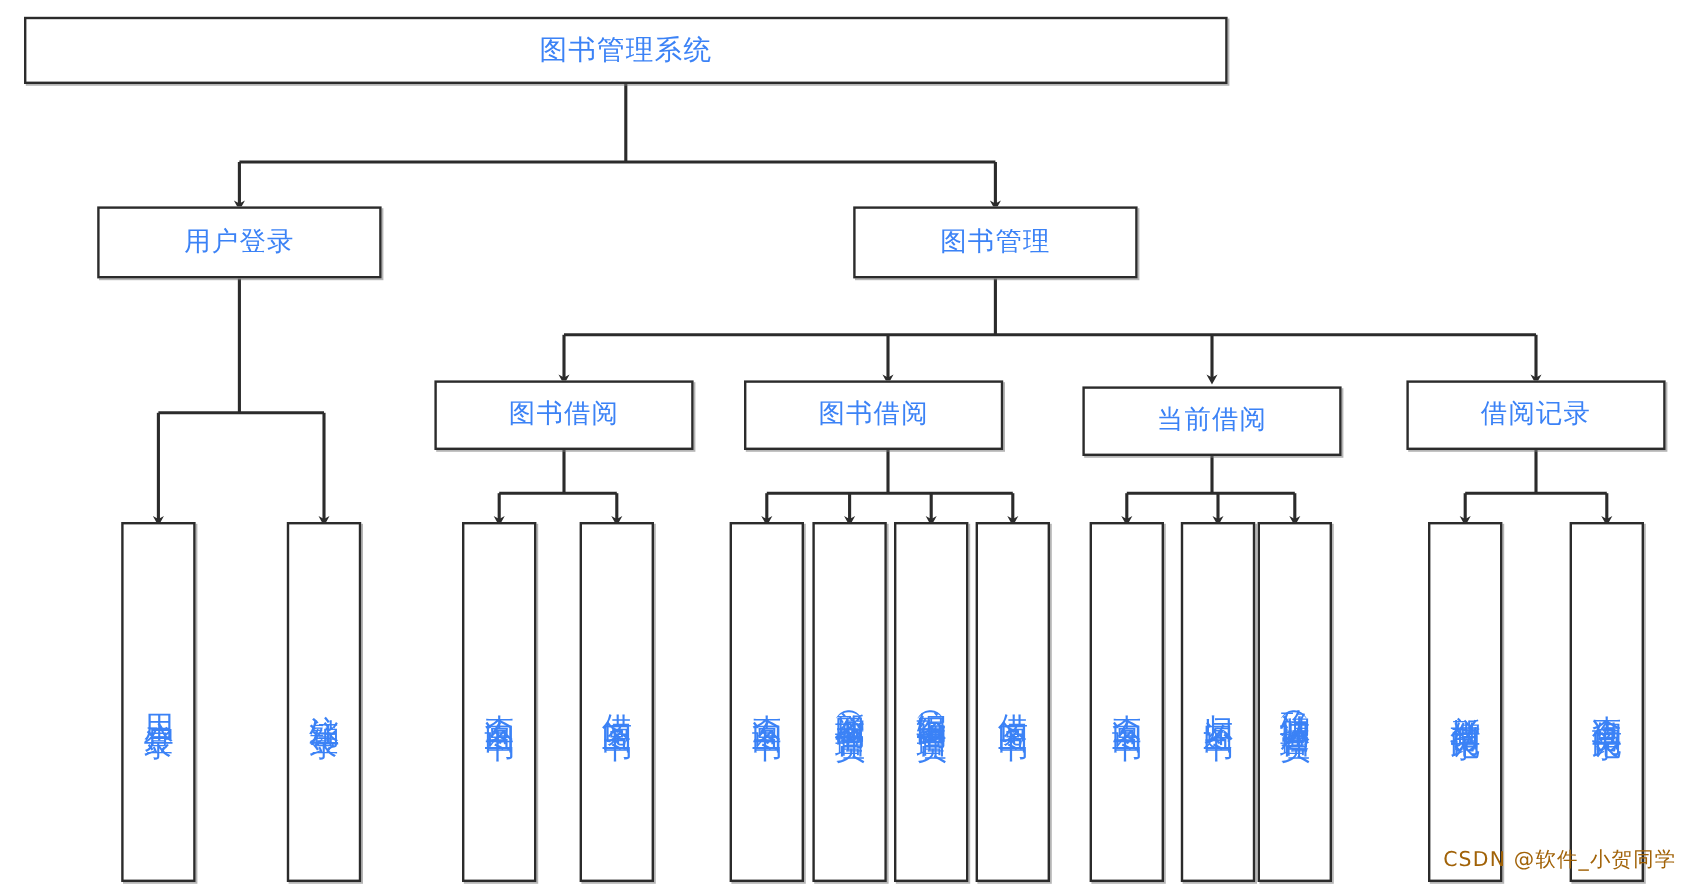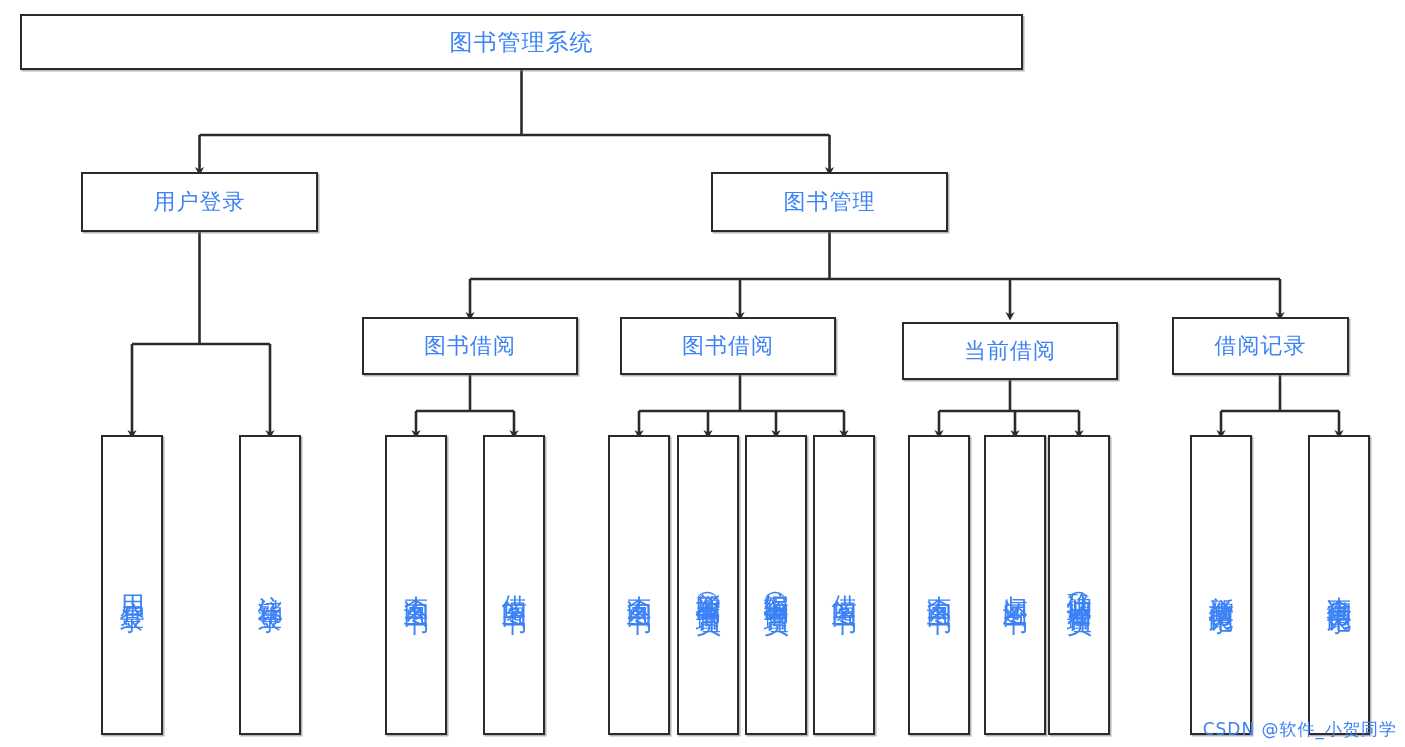--- a/index.html
+++ b/index.html
@@ -36,23 +36,23 @@
     text-orientation:upright;
     font-size:25px;
     line-height:1.18;
     letter-spacing:5px;
     white-space:nowrap;
   }
   .v-node.tall .label{font-size:25px;letter-spacing:3px;}
   svg#wires{position:absolute;left:0;top:0;width:1405px;height:747px;pointer-events:none;}
   #watermark{
     position:absolute;
-    right:8px;bottom:6px;
+    right:8px;bottom:19px;
     font-size:17px;
-    color:#3b82f6;
+    color:#a16207;
     letter-spacing:1px;
     white-space:nowrap;
   }
 </style>
 </head>
 <body>
 
 <div id="diagram">
   <svg id="wires" viewBox="0 0 1405 747">
     <defs>
@@ -108,21 +108,21 @@
       </div>
       <div class="node h-node" style="left: 362px; top: 317px; width: 216px; height: 58px;">
         <span class="label">图书借阅</span>
       </div>
       <div class="node h-node" style="left: 620px; top: 317px; width: 216px; height: 58px;">
         <span class="label">图书借阅</span>
       </div>
       <div class="node h-node" style="left: 902px; top: 322px; width: 216px; height: 58px;">
         <span class="label">当前借阅</span>
       </div>
-      <div class="node h-node" style="left: 1172px; top: 317px; width: 177px; height: 58px;">
+      <div class="node h-node" style="left: 1172px; top: 317px; width: 216px; height: 58px;">
         <span class="label">借阅记录</span>
       </div>
       <div class="node v-node" style="left: 101px; top: 435px; width: 62px; height: 300px; align-items: center;">
         <span class="label">用户登录</span>
       </div>
       <div class="node v-node" style="left: 239px; top: 435px; width: 62px; height: 300px; align-items: center;">
         <span class="label">注销登录</span>
       </div>
       <div class="node v-node" style="left: 385px; top: 435px; width: 62px; height: 300px; align-items: center;">
         <span class="label">查询图书</span>

